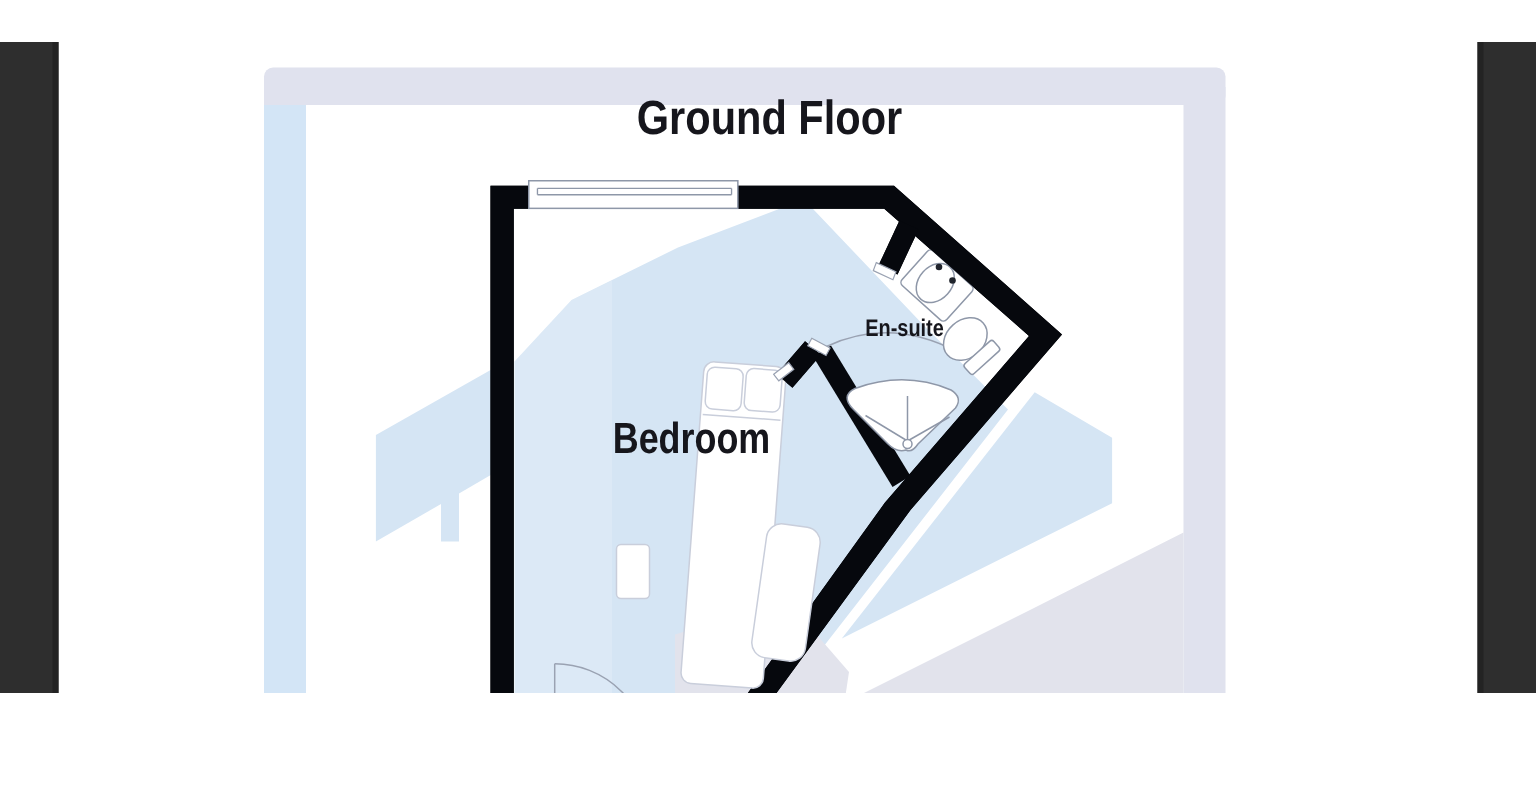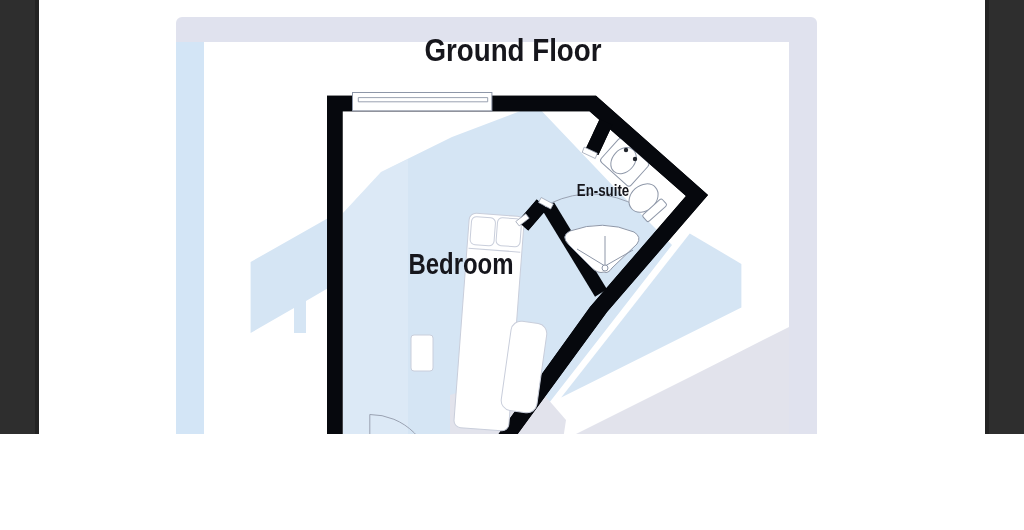--- a/index.html
+++ b/index.html
@@ -1,17 +1,17 @@
 <!DOCTYPE html>
 <html><head>
 <meta charset="utf-8">
 <style>
   html,body{margin:0;padding:0;background:#fff;}
   #page{position:relative;width:1024px;height:434px;overflow:hidden;
-        font-family:"Liberation Sans", sans-serif;}
+        font-family:"Liberation Sans", sans-serif;margin-top:28px;}
 </style>
 </head>
 <body>
 <div id="page">
 <svg width="1024" height="530" viewBox="0 0 1024 530">
 
   <rect x="0" y="0" width="1024" height="530" fill="#ffffff"></rect>
 
   <rect x="0" y="0" width="39" height="530" fill="#2e2e2e"></rect>
   <rect x="35" y="0" width="4" height="530" fill="#232323"></rect>

